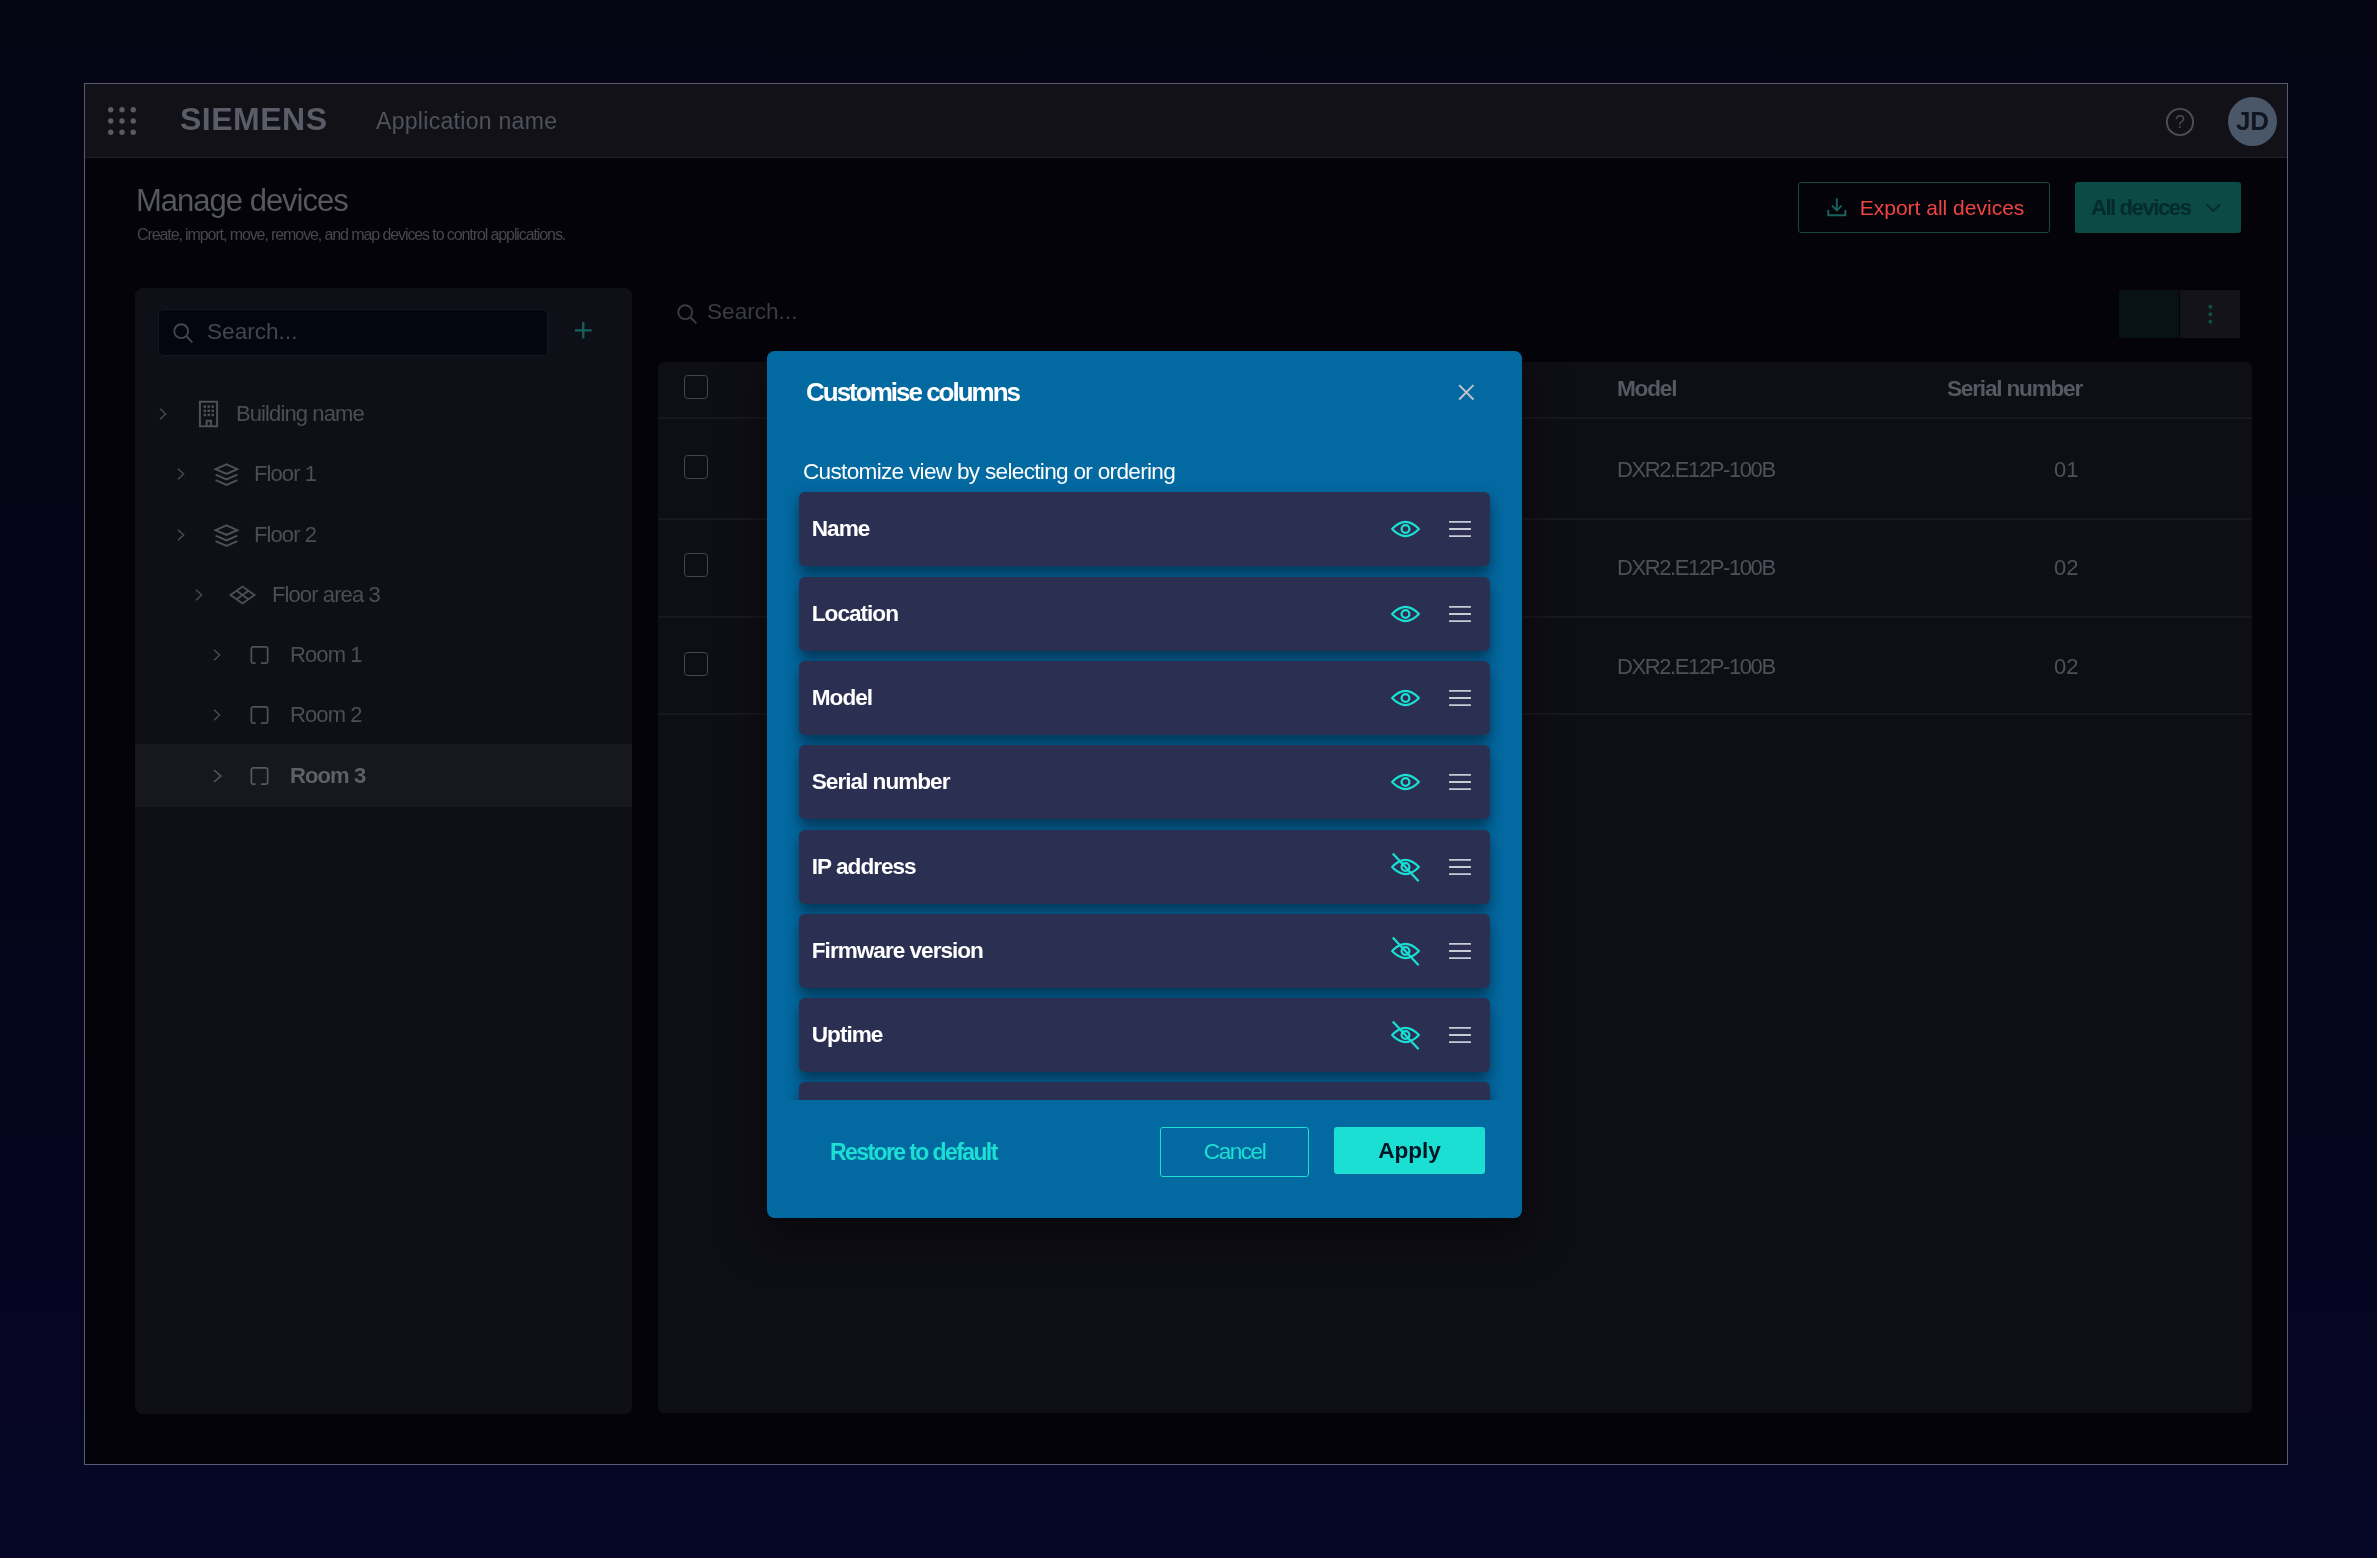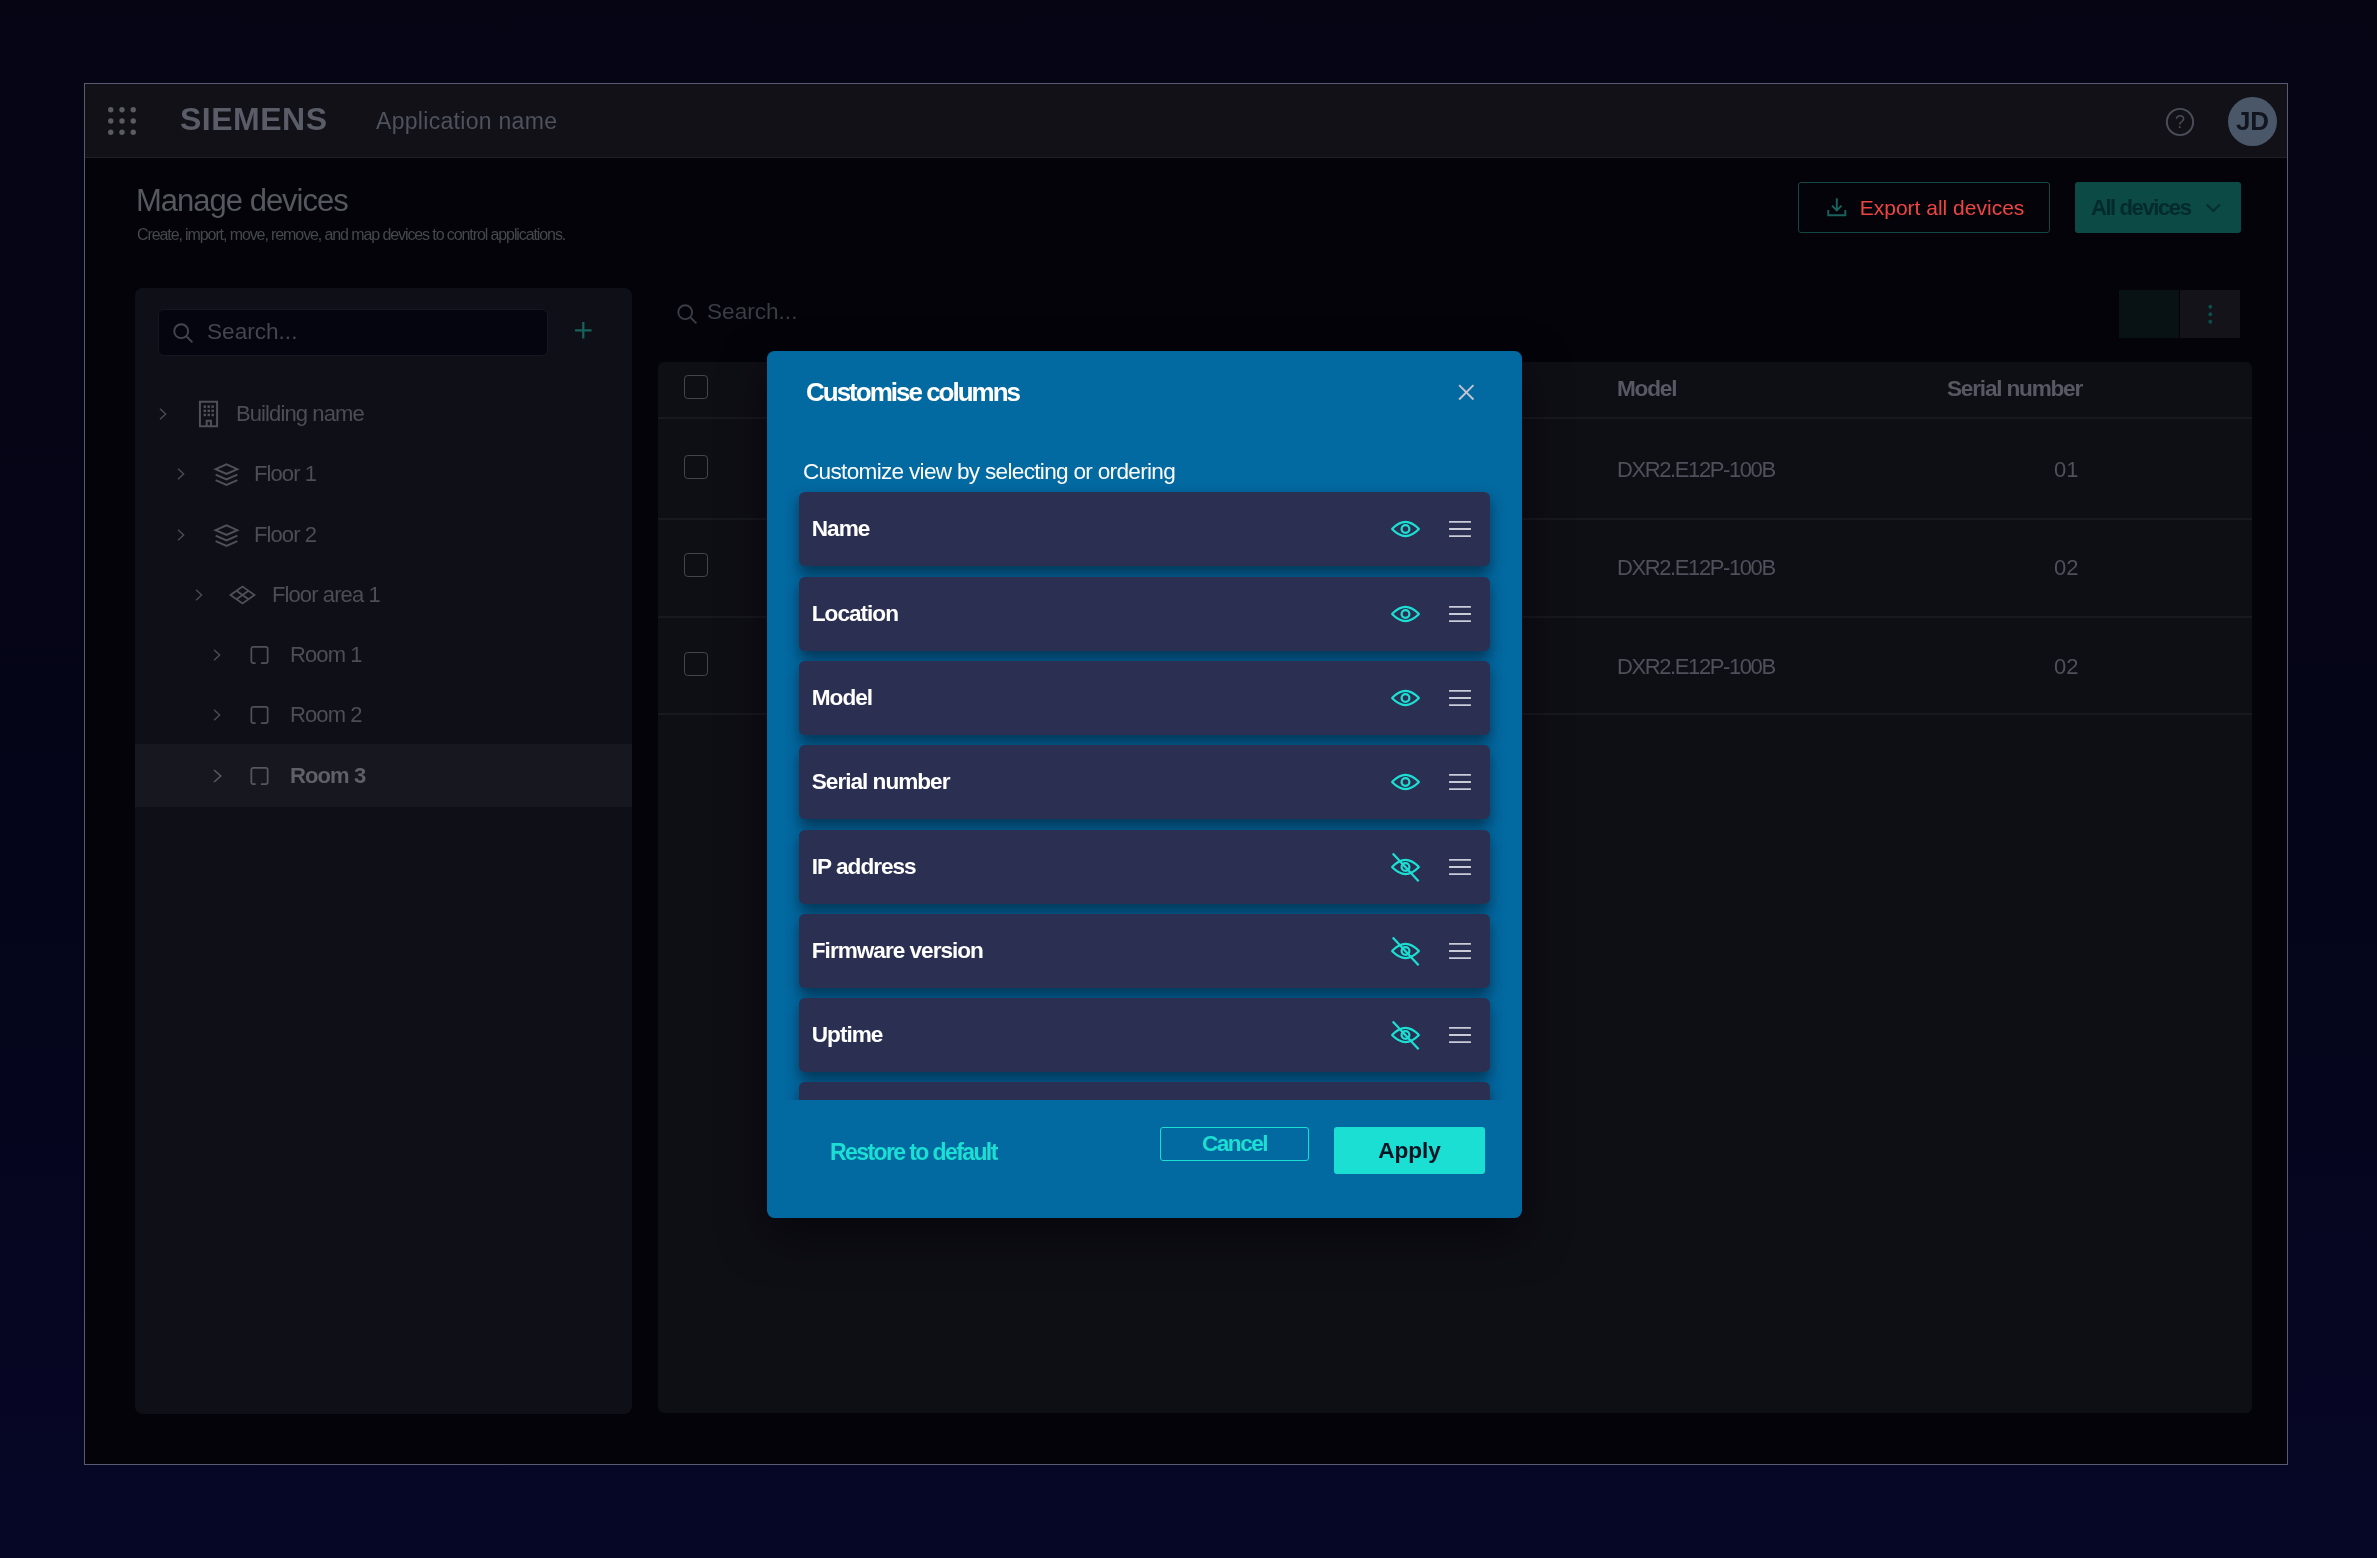--- a/index.html
+++ b/index.html
@@ -44,21 +44,21 @@
   #modal { left:767px; top:351px; width:755px; height:867px; background:#0369a1; border-radius:7.5px; box-shadow:0 18px 45px rgba(0,0,6,0.55); overflow:hidden;padding-left:40px; }
   .mtitle { left:39px; top:25.6px; color:#ffffff; font-size:26px; font-weight:bold; letter-spacing:-2px; }
   .msub { left:36px; top:108px; color:#fdfdfe; font-size:22.6px; letter-spacing:-0.7px; }
   #mlist { position:absolute; left:0; top:0; width:100%; height:749px; overflow:hidden; }
   .mrow { position:absolute; left:32px; width:691px; height:74px; background:#2b2f51; border-radius:6px; box-shadow:0 7.5px 13.5px rgba(5,6,16,0.5); }
   .mlabel { position:absolute; left:12.8px; top:50%; transform:translateY(-50%); color:#fff; font-size:22.6px; font-weight:bold; letter-spacing:-1px; }
   .micon { position:absolute; top:50%; transform:translateY(-50%); }
   .meye { left:590px; }
   .mburger { left:650px; }
   .cyan { color:#1cdfd3; }
-  .btn-cancel { left:393px; top:776px; width:149px; height:34px; border:1.9px solid #1cdfd3; border-radius:3px; color:#1cdfd3; font-size:22.6px; font-weight:bold; letter-spacing:-1.5px; }
+  .btn-cancel { left:393px; top:776px; width:149px; height:50px; border:1.9px solid #1cdfd3; border-radius:3px; color:#1cdfd3; font-size:22.6px; font-weight:normal; letter-spacing:-1.5px; }
   .btn-apply { left:567px; top:776px; width:151px; height:47px; background:#1cdfd3; border-radius:3px; color:#001626; font-size:22.6px; font-weight:bold; letter-spacing:-0.1px; }
 </style>
 </head>
 <body>
 
 <div id="frame" class="abs">
   <div id="topbar" class="abs"></div>
 
   <svg class="abs" style="left:22px; top:22px;" width="30" height="30" viewBox="0 0 40 40">
     <g fill="#5a5c63">
@@ -168,21 +168,21 @@
     <div class="abs trow" style="top:277px;">
       <svg class="tico" style="left:56px;" width="15" height="15" viewBox="0 0 24 24">
           <path d="M8 3.5 L17 12 L8 20.5" fill="none" stroke="#484b52" stroke-width="2.4"></path>
         </svg>
       <svg class="tico" style="left:93px;" width="29" height="24" viewBox="0 0 24 20">
         <g fill="none" stroke="#4e5157" stroke-width="1.5">
           <path d="M2 10 L12 3 L22 10 L12 17 Z"></path>
           <path d="M7 6.5 L17 13.5 M17 6.5 L7 13.5"></path>
         </g>
       </svg>
-      <div class="lbl" style="left:137px;">Floor area 1</div>
+      <div class="lbl" style="left:137px;">Floor area 3</div>
     </div>
 
     <div class="abs trow" style="top:337px;">
       <svg class="tico" style="left:74px;" width="15" height="15" viewBox="0 0 24 24">
           <path d="M8 3.5 L17 12 L8 20.5" fill="none" stroke="#484b52" stroke-width="2.4"></path>
         </svg>
       <svg class="tico" style="left:113px;" width="23" height="23" viewBox="0 0 24 24">
         <path d="M8 20.5 H5.5 a2 2 0 0 1 -2 -2 V5.5 a2 2 0 0 1 2-2 H18.5 a2 2 0 0 1 2 2 V18.5 a2 2 0 0 1 -2 2 H13.5" fill="none" stroke="#4e5157" stroke-width="1.8"></path>
       </svg>
       <div class="lbl" style="left:155px;">Room 1</div>

